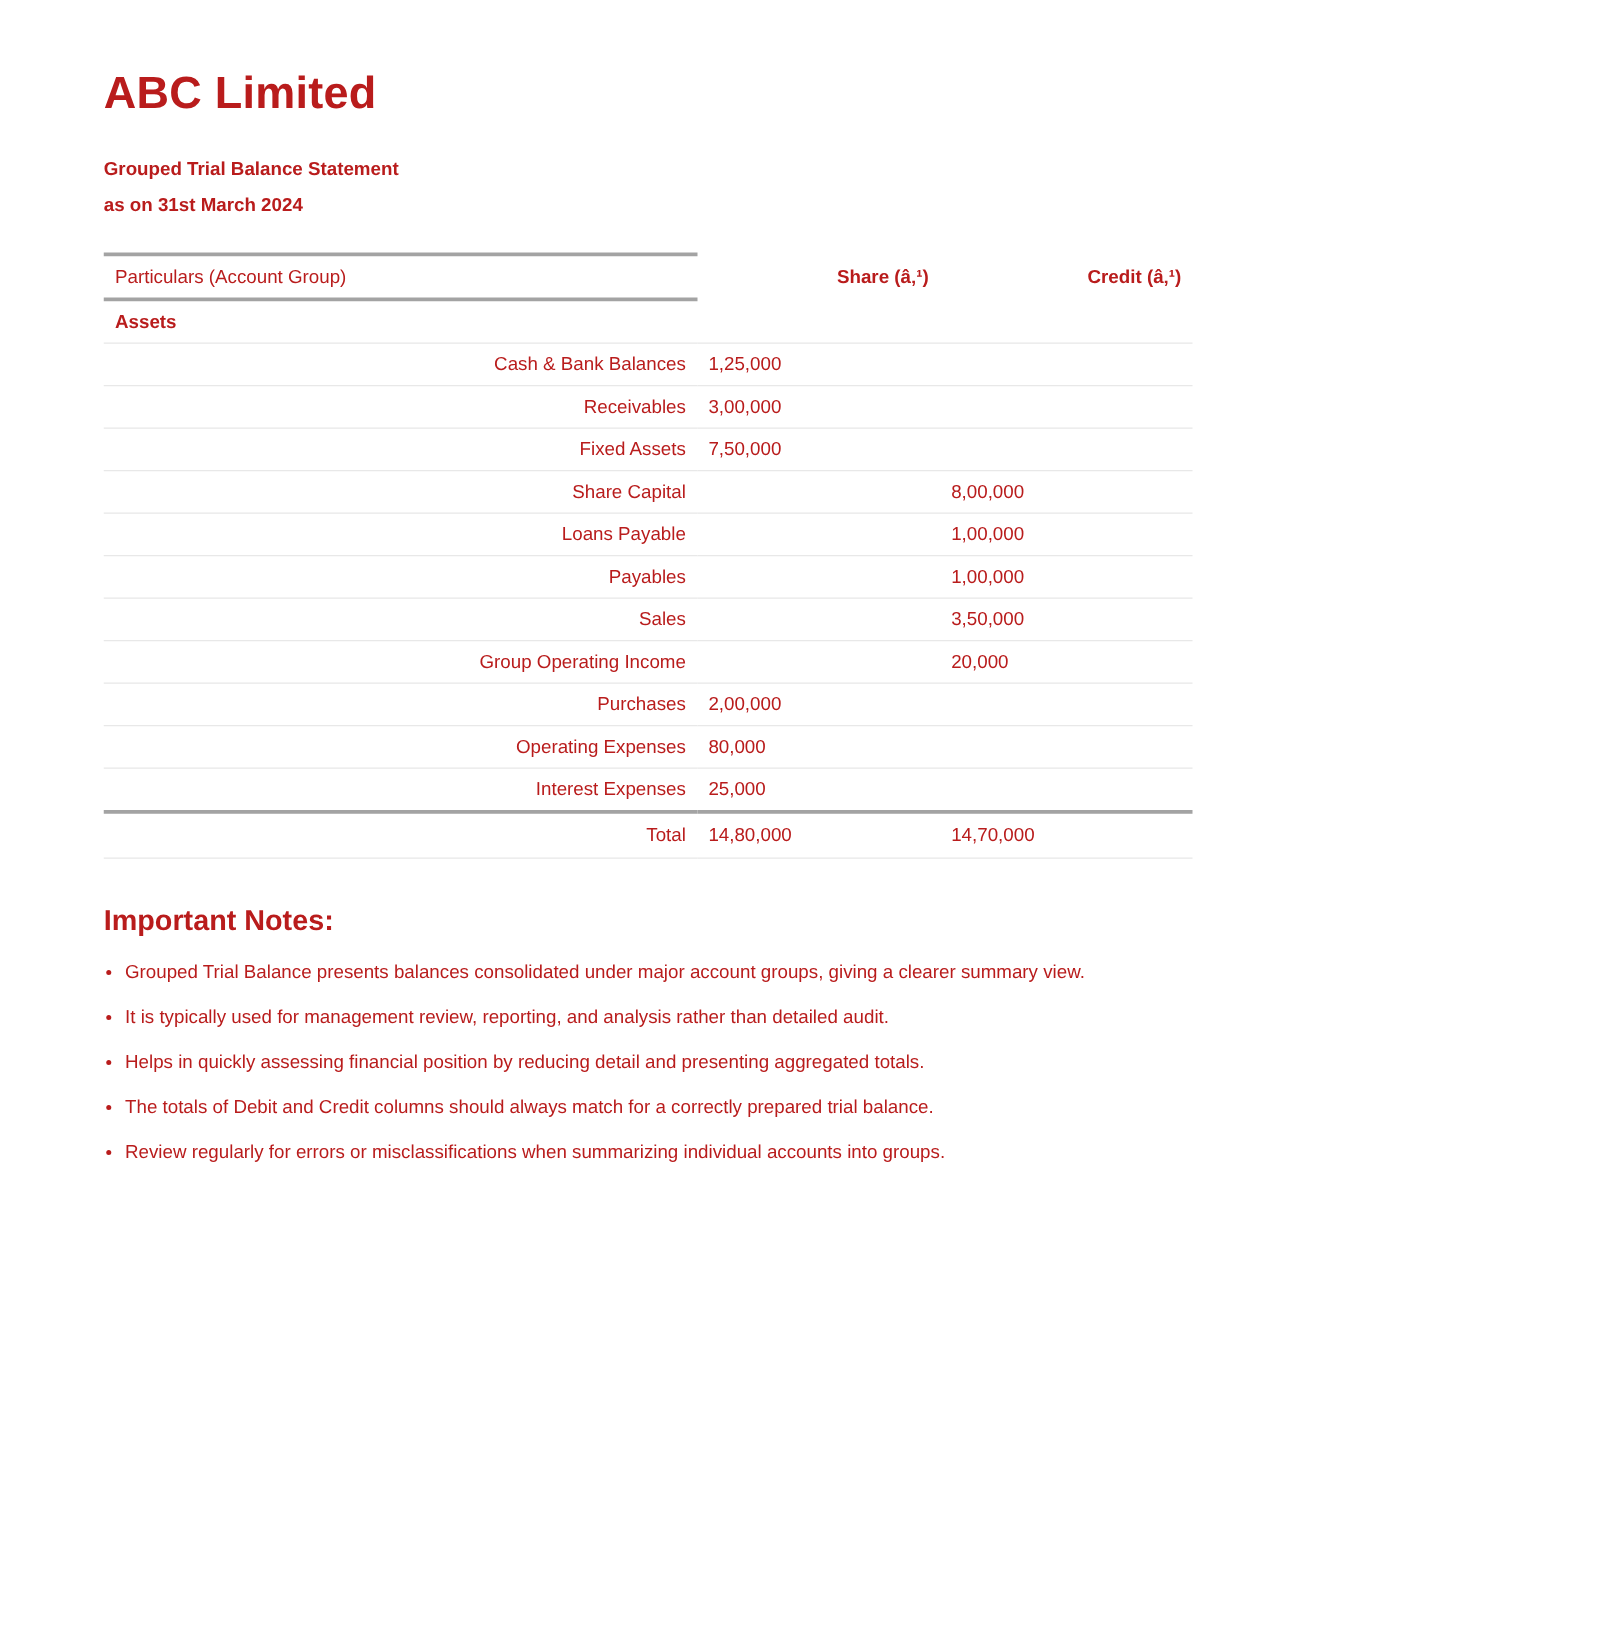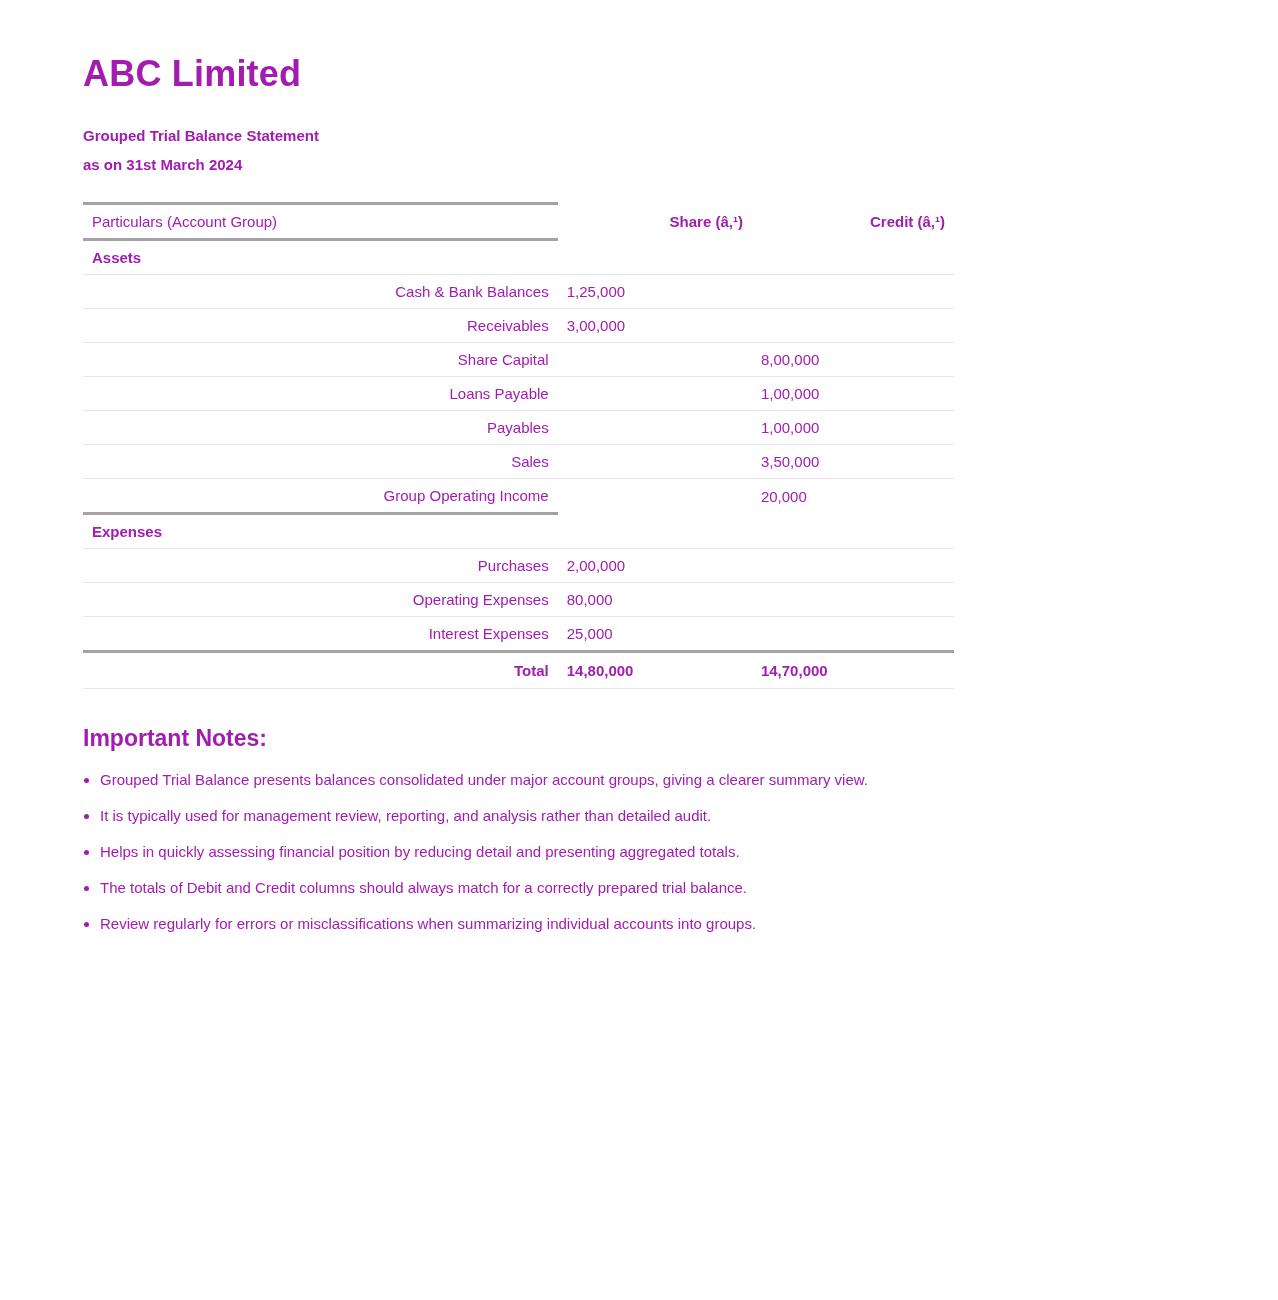--- a/index.html
+++ b/index.html
@@ -3,21 +3,21 @@
 <meta charset="utf-8">
 <style>
   html, body { margin: 0; padding: 0; background: #ffffff; }
   .page {
     position: relative;
     width: 1038px;
     height: 1300px;
     box-sizing: border-box;
     padding: 53px 84px 0 83px;
     background: #ffffff;
-    color: #a21caf;
+    color: #b91c1c;
     font-family: "Liberation Sans", "DejaVu Sans", sans-serif;
     overflow: hidden;
   }
   .company-name {
     font-size: 36px;
     font-weight: bold;
     margin: 0 0 26px 0;
     letter-spacing: 0.2px;
   }
   .report-title {
@@ -62,21 +62,21 @@
   td.acct {
     text-align: right;
     border-top: 1px solid #e8e8e8;
     margin-top: 32px;
   }
   td.num {
     text-align: left;
     border-top: 1px solid #e8e8e8;
   }
   tr.total-row td {
-    font-weight: bold;
+    font-weight: normal;
     border-top: 3px solid #a3a3a3;
     border-bottom: 1px solid #e8e8e8;
     padding-top: 9px;
     padding-bottom: 9px;
   }
   .notes-title {
     font-size: 23px;
     font-weight: bold;
     margin: 36px 0 18px 0;
   }
@@ -120,20 +120,25 @@
       <tr>
         <td class="acct">Cash &amp; Bank Balances</td>
         <td class="num">1,25,000</td>
         <td class="num"></td>
       </tr>
       <tr>
         <td class="acct">Receivables</td>
         <td class="num">3,00,000</td>
         <td class="num"></td>
       </tr>
+      <tr>
+        <td class="acct">Fixed Assets</td>
+        <td class="num">7,50,000</td>
+        <td class="num"></td>
+      </tr>
 
       <tr>
         <td class="acct">Share Capital</td>
         <td class="num"></td>
         <td class="num">8,00,000</td>
       </tr>
       <tr>
         <td class="acct">Loans Payable</td>
         <td class="num"></td>
         <td class="num">1,00,000</td>
@@ -148,23 +153,20 @@
         <td class="acct">Sales</td>
         <td class="num"></td>
         <td class="num">3,50,000</td>
       </tr>
       <tr>
         <td class="acct">Group Operating Income</td>
         <td class="num"></td>
         <td class="num">20,000</td>
       </tr>
 
-      <tr>
-        <th class="group-cell">Expenses</th>
-      </tr>
       <tr>
         <td class="acct">Purchases</td>
         <td class="num">2,00,000</td>
         <td class="num"></td>
       </tr>
       <tr>
         <td class="acct">Operating Expenses</td>
         <td class="num">80,000</td>
         <td class="num"></td>
       </tr>

